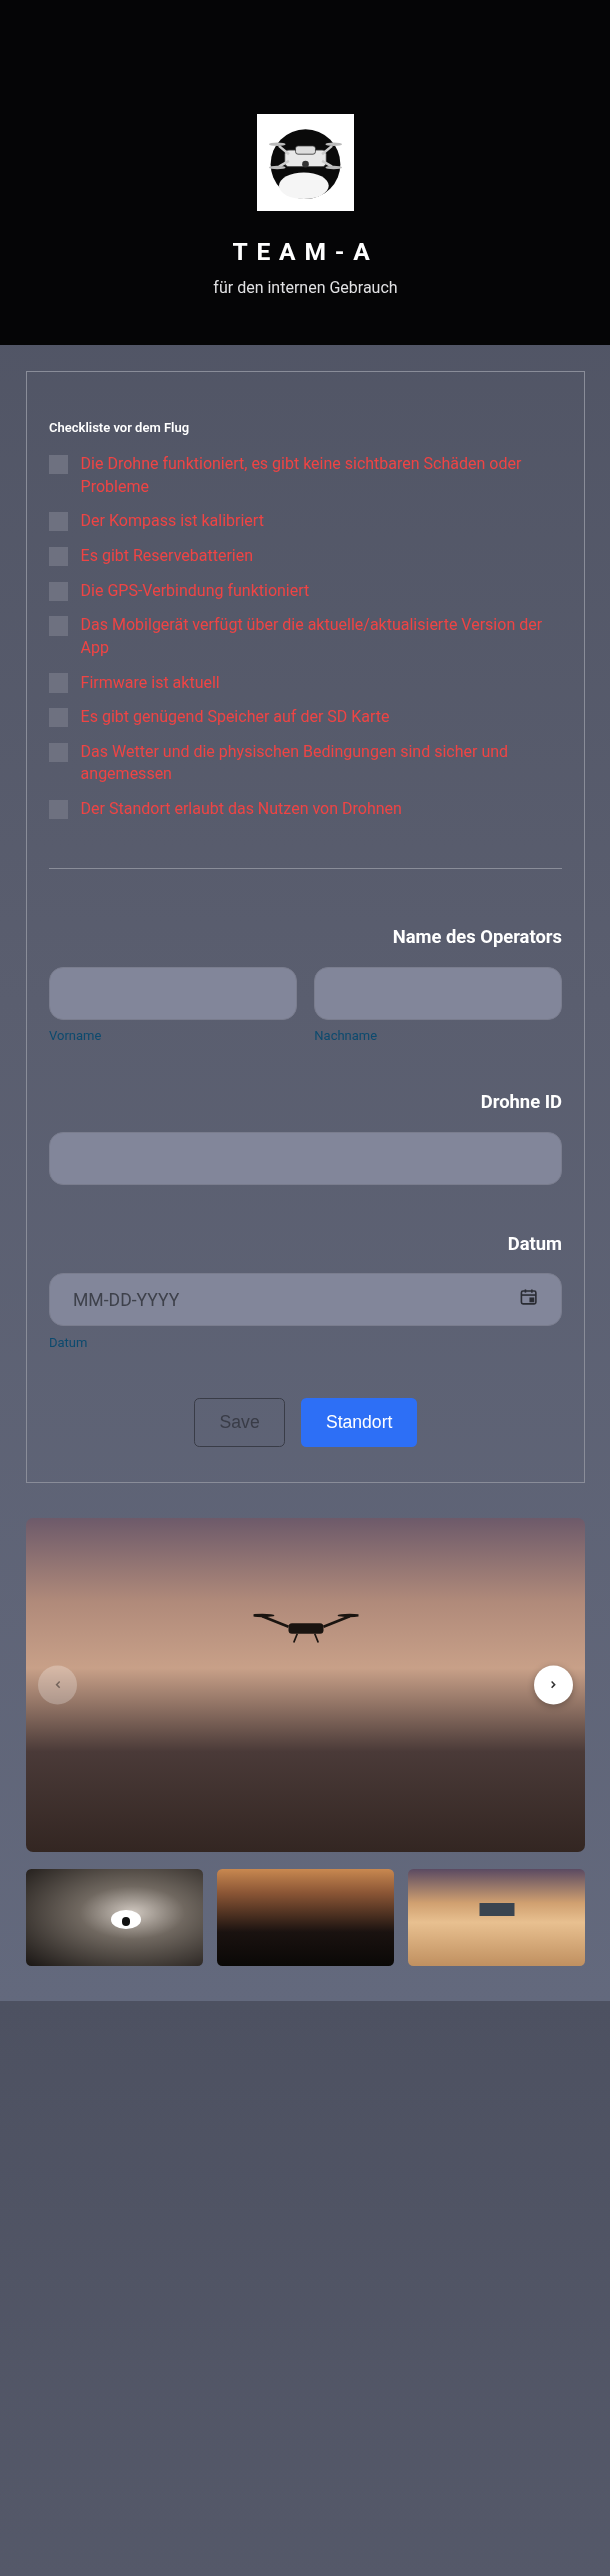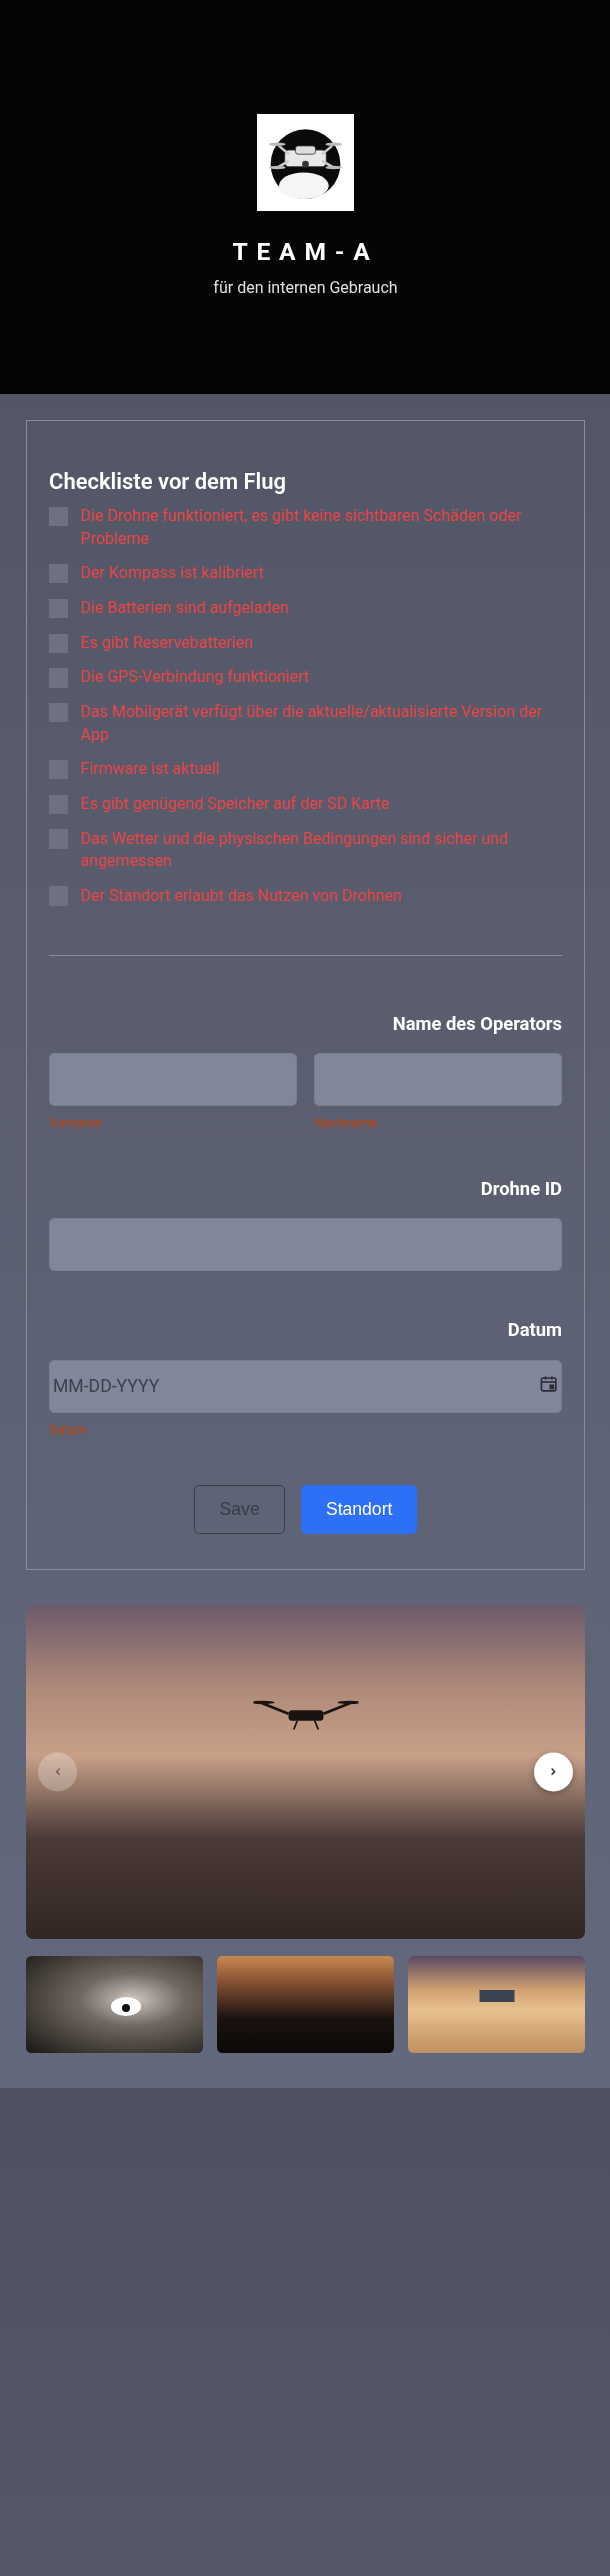--- a/index.html
+++ b/index.html
@@ -5,21 +5,21 @@
   * { box-sizing: border-box; margin: 0; padding: 0; }
   body {
     width: 611px;
     font-family: -apple-system, BlinkMacSystemFont, "Segoe UI", Roboto, Helvetica, Arial, sans-serif;
     background: linear-gradient(180deg, #4d5161 0%, #5a5e6f 50%, #63697d 100%);
     color: #d6d8dc;
   }
   .header {
     background: #050506;
     text-align: center;
-    padding: 114px 0 97px;
+    padding: 114px 0 48px;
   }
   .logo-box {
     width: 97px; height: 97px;
     background: #fff;
     margin: 0 auto 26px;
     display: flex; align-items: center; justify-content: center;
   }
   .logo-box svg { width: 83px; height: 83px; }
   .team {
     color: #fff;
@@ -29,23 +29,23 @@
     margin-bottom: 12.3px;
   }
   .subtitle { color: #e1e1e3; font-size: 16px; }
   .card {
     margin: 26px 26px 35px;
     border: 0.9px solid #8a8d99;
     padding: 48px 22px 35px;
   }
   .section-title {
     color: #fff;
-    font-size: 22px;
+    font-size: 13px;
     font-weight: 600;
-    margin-bottom: 11px;
+    margin-bottom: 18px;
   }
   .checklist { margin-bottom: 48px; }
   .check-item {
     display: flex;
     align-items: flex-start;
     gap: 12.3px;
     margin-bottom: 12.3px;
     cursor: pointer;
   }
   .checkbox {
@@ -72,29 +72,29 @@
     margin-bottom: 19.3px;
     display: block;
     text-align: right;
   }
   .name-row { display: flex; gap: 17.6px; }
   .name-col { flex: 1; }
   input[type=text], .date-input {
     width: 100%;
     background: #82869a;
     border: 0.9px solid #7a7d8e;
-    border-radius: 5px;
+    border-radius: 14px;
     height: 53px;
     font-size: 16px;
     color: #3e414b;
-    padding: 0 3px;
+    padding: 0 23px;
   }
   .sublabel {
     font-size: 13px;
-    color: #c2410c;
+    color: #0c4a6e;
     margin-top: 8.8px;
     display: block;
   }
   .date-wrap { position: relative; margin-bottom: 0; }
   .date-input {
     display: flex;
     align-items: center;
     justify-content: space-between;
     cursor: pointer;
   }
@@ -222,24 +222,20 @@
         <div class="check-item">
           <div class="checkbox"></div>
           <div class="check-label">Die Drohne funktioniert, es gibt keine sichtbaren Schäden oder Probleme</div>
         </div>
         <div class="check-item">
           <div class="checkbox"></div>
           <div class="check-label">Der Kompass ist kalibriert</div>
         </div>
         <div class="check-item">
           <div class="checkbox"></div>
-          <div class="check-label">Die Batterien sind aufgeladen</div>
-        </div>
-        <div class="check-item">
-          <div class="checkbox"></div>
           <div class="check-label">Es gibt Reservebatterien</div>
         </div>
         <div class="check-item">
           <div class="checkbox"></div>
           <div class="check-label">Die GPS-Verbindung funktioniert</div>
         </div>
         <div class="check-item">
           <div class="checkbox"></div>
           <div class="check-label">Das Mobilgerät verfügt über die aktuelle/aktualisierte Version der App</div>
         </div>

